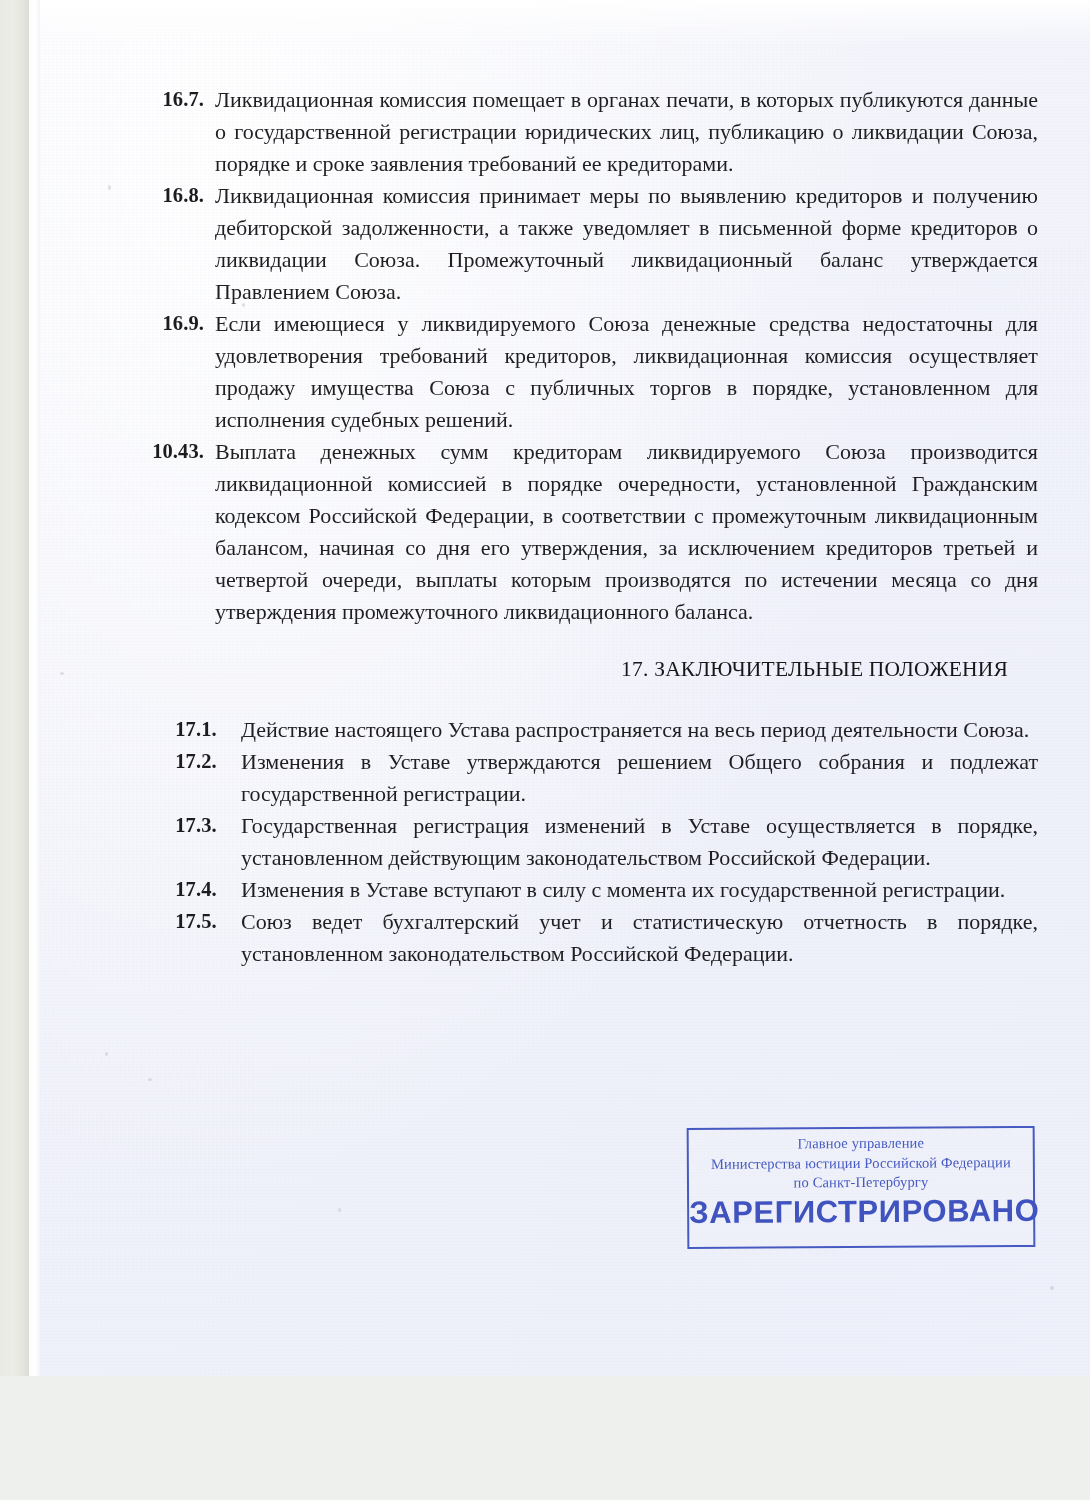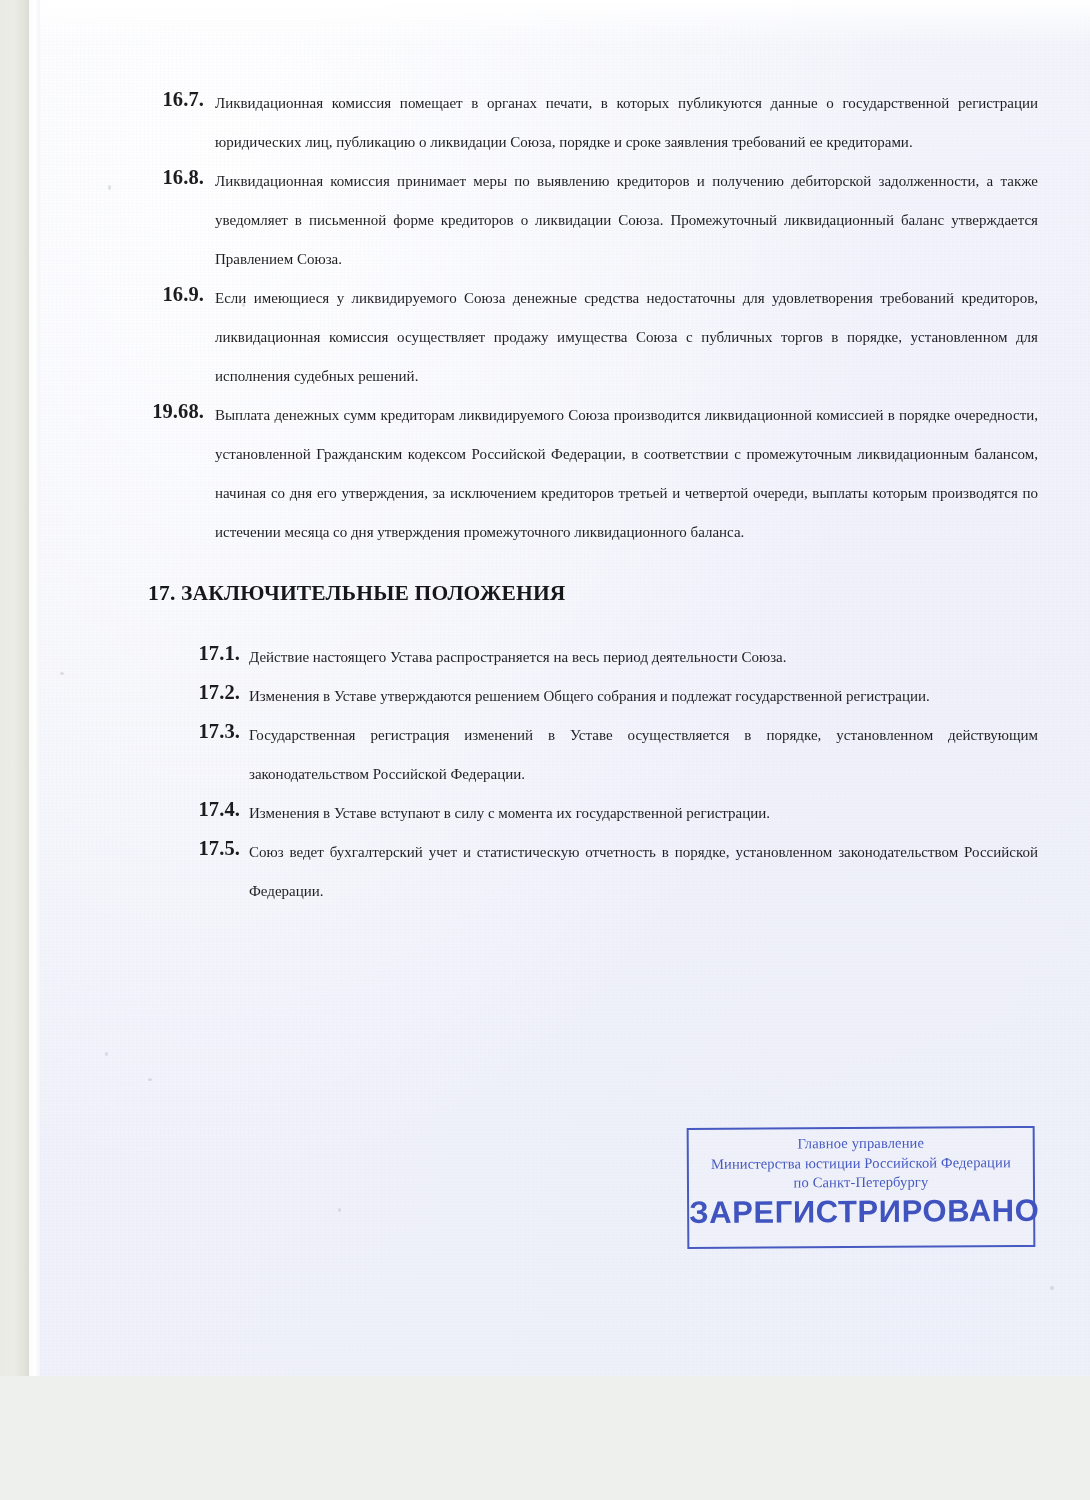--- a/index.html
+++ b/index.html
@@ -92,47 +92,47 @@
     flex: 0 0 auto;
     font-weight: bold;
     font-size: 20.5px;
     line-height: 30.2px;
     color: #1c1c1f;
     letter-spacing: .1px;
     white-space: nowrap;
   }
   .clause .body {
     flex: 1 1 auto;
-    font-size: 15px;
-    line-height: 39px;
+    font-size: 22px;
+    line-height: 32px;
     color: #1f1f22;
     text-align: justify;
     text-justify: inter-word;
     hyphens: none;
   }
 
   
   .sec16 .num {
     width: 56px;
     text-align: right;
     margin-right: 11px;
   }
   
   .sec17 .num {
     width: 72px;
+    text-align: center;
+    margin-left: 12px;
+    margin-right: 9px;
+  }
+  .sec17 .body { }
+
+  
+  .section-heading {
     text-align: right;
-    margin-left: 20px;
-    margin-right: 9px;
-  }
-  .sec17 .body { }
-
-  
-  .section-heading {
-    text-align: left;
-    font-weight: bold;
+    font-weight: normal;
     font-size: 21.5px;
     line-height: 30px;
     letter-spacing: .2px;
     color: #17171a;
     margin: 26px 0 30px 0;
     padding-right: 30px;
   }
 
   
   .stamp {
@@ -225,21 +225,21 @@
         <div class="num">16.8.</div>
         <div class="body">Ликвидационная комиссия принимает меры по выявлению кредиторов и получению дебиторской задолженности, а также уведомляет в письменной форме кредиторов о ликвидации Союза. Промежуточный ликвидационный баланс утверждается Правлением Союза.</div>
       </div>
 
       <div class="clause sec16">
         <div class="num">16.9.</div>
         <div class="body">Если имеющиеся у ликвидируемого Союза денежные средства недостаточны для удовлетворения требований кредиторов, ликвидационная комиссия осуществляет продажу имущества Союза с публичных торгов в порядке, установленном для исполнения судебных решений.</div>
       </div>
 
       <div class="clause sec16">
-        <div class="num">19.68.</div>
+        <div class="num">10.43.</div>
         <div class="body">Выплата денежных сумм кредиторам ликвидируемого Союза производится ликвидационной комиссией в порядке очередности, установленной Гражданским кодексом Российской Федерации, в соответствии с промежуточным ликвидационным балансом, начиная со дня его утверждения, за исключением кредиторов третьей и четвертой очереди, выплаты которым производятся по истечении месяца со дня утверждения промежуточного ликвидационного баланса.</div>
       </div>
 
 
 
       <div class="section-heading">17. ЗАКЛЮЧИТЕЛЬНЫЕ ПОЛОЖЕНИЯ</div>
 
       <div class="clause sec17">
         <div class="num">17.1.</div>
         <div class="body">Действие настоящего Устава распространяется на весь период деятельности Союза.</div>

